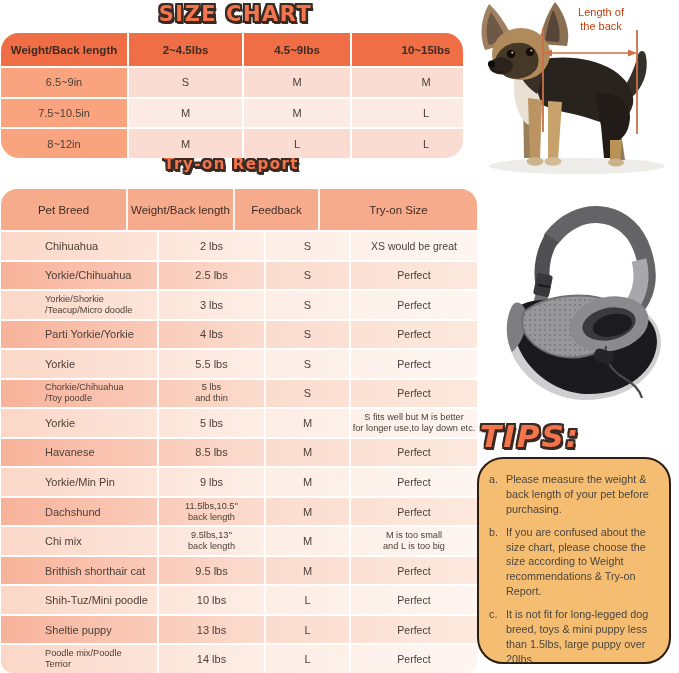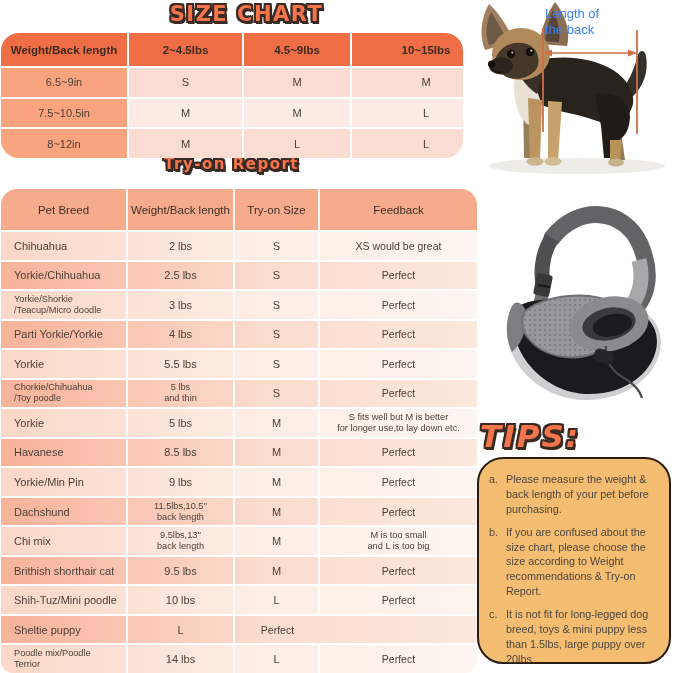--- a/index.html
+++ b/index.html
@@ -10,21 +10,21 @@
   }
   
   .outline-title {
     font-family:"DejaVu Sans", sans-serif; font-weight:800; color:#f4744b;
     letter-spacing:1.5px;
     text-shadow:
       -2px -2px 0 #3a2a24, 2px -2px 0 #3a2a24, -2px 2px 0 #3a2a24, 2px 2px 0 #3a2a24,
       -2px 0 0 #3a2a24, 2px 0 0 #3a2a24, 0 -2px 0 #3a2a24, 0 2.5px 0 #3a2a24,
       2.5px 2.5px 0 #3a2a24;
   }
-  .size-title { position:absolute; top:2px; left:15px; width:463px; text-align:center; font-size:21px; }
+  .size-title { position:absolute; top:2px; left:4px; width:463px; text-align:center; font-size:21px; }
   .report-title { position:absolute; top:155px; left:0; width:463px; text-align:center; font-size:15px; }
   .tips-title { position:absolute; top:418px; left:480px; font-size:31px; font-style:italic; letter-spacing:2px; }
 
   
   .size-table {
     position:absolute; top:33px; left:1px; width:462px; height:125px;
     display:flex; flex-direction:column; border-radius:18px; overflow:hidden; background:#fff;
   }
   .size-head { height:33px; background:#f06e45; }
   .size-row { flex:1; border-top:2px solid #fff; }
@@ -39,40 +39,40 @@
   .size-row > div:first-child { background:#f9a47f; }
   .size-row.odd  > div:not(:first-child) { background:#fadcd2; }
   .size-row.even > div:not(:first-child) { background:#fcebe4; }
 
   
   .report-table {
     position:absolute; top:189px; left:1px; width:476px; height:484px;
     display:flex; flex-direction:column; border-radius:16px 16px 12px 12px; overflow:hidden; background:#fff;
   }
   .report-head { height:41px; background:#f6ab8d; flex:none; }
-  .report-row { flex:1; border-top:2px solid #fff; }
+  .report-row { flex:1; border-top:2px solid #fff;padding-left:31px; }
   .report-row.odd  { background:linear-gradient(90deg,#fbd7c7 0%,#fdeee6 55%,#fef5f0 100%); }
   .report-row.even { background:linear-gradient(90deg,#f8b29a 0%,#fbdcce 55%,#fce8dd 100%); }
   .report-head, .report-row { display:grid; grid-template-columns:127px 107px 85px 1fr; }
   .report-head > div, .report-row > div {
     display:flex; align-items:center; justify-content:center;
     border-right:2px solid rgba(255,255,255,.9); white-space:pre-line; text-align:center;
   }
   .report-head > div:last-child, .report-row > div:last-child { border-right:none; }
   .report-head > div { font-size:11.5px; font-weight:500; color:#3f2f26; }
   .report-row > div { font-size:11px; color:#4c4038; }
   .report-row > div.breed { justify-content:flex-start; padding-left:13px; text-align:left; }
   .report-row > div.fb { font-size:10.5px; }
   .report-row > div.small { font-size:9.2px; line-height:1.2; }
 
   
   .dog-figure { position:absolute; left:465px; top:0; width:214px; height:178px; }
   .measure-label {
-    position:absolute; left:545px; top:6px; width:112px; text-align:left;
-    font-size:13px; line-height:1.25; color:#3b82f6; white-space:pre-line;
+    position:absolute; left:545px; top:6px; width:112px; text-align:center;
+    font-size:11px; line-height:1.25; color:#c2410c; white-space:pre-line;
   }
   .bag-figure { position:absolute; left:488px; top:188px; width:182px; height:230px; }
 
   
   .tips-box {
     position:absolute; left:477px; top:457px; width:194px; height:207px;
     background:#f5bd71; border:2px solid #2b1d12; border-radius:26px;
     padding:13px 9px 8px 10px;
   }
   .tip-item { display:grid; grid-template-columns:17px 1fr; margin-bottom:8px; }
@@ -110,22 +110,22 @@
       <div>M</div>
       <div>L</div>
       <div>L</div>
     </div>
   </div>
 
   <div class="report-table">
     <div class="report-head">
       <div>Pet Breed</div>
       <div>Weight/Back length</div>
+      <div>Feedback</div>
       <div>Try-on Size</div>
-      <div>Feedback</div>
     </div>
 
     <div class="report-row odd">
       <div class="breed">Chihuahua</div>
       <div>2 lbs</div>
       <div>S</div>
       <div class="fb">XS would be great</div>
     </div>
     <div class="report-row even">
       <div class="breed">Yorkie/Chihuahua</div>
@@ -201,20 +201,21 @@
       <div class="fb">Perfect</div>
     </div>
     <div class="report-row odd">
       <div class="breed">Shih-Tuz/Mini poodle</div>
       <div>10 lbs</div>
       <div>L</div>
       <div class="fb">Perfect</div>
     </div>
     <div class="report-row even">
       <div class="breed">Sheltie puppy</div>
+      <div>13 lbs</div>
       <div>L</div>
       <div class="fb">Perfect</div>
     </div>
     <div class="report-row odd">
       <div class="breed small">Poodle mix/Poodle
 Terrior</div>
       <div>14 lbs</div>
       <div>L</div>
       <div class="fb">Perfect</div>
     </div>

